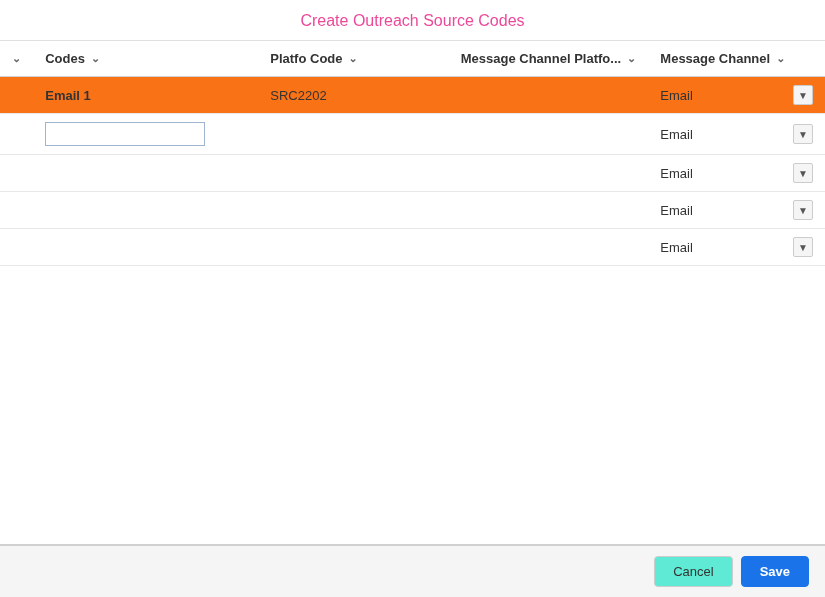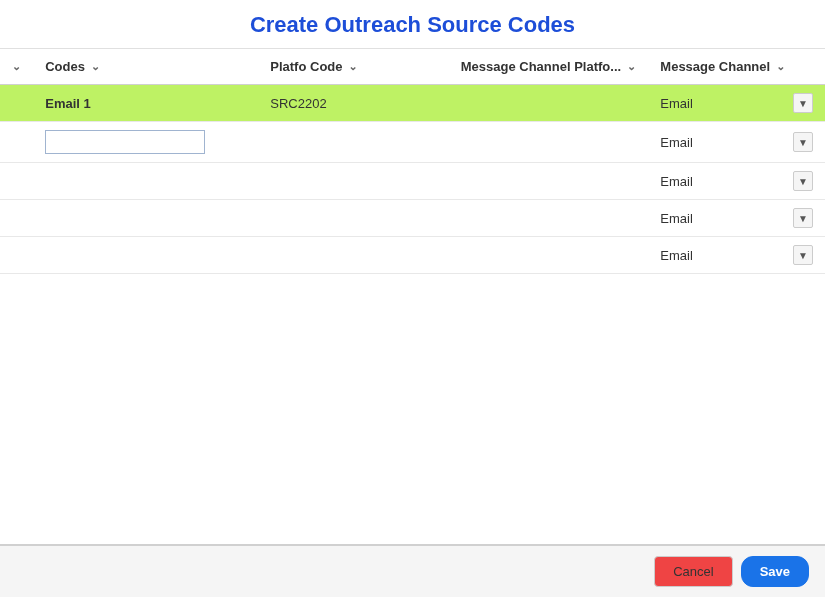--- a/index.html
+++ b/index.html
@@ -14,23 +14,23 @@
       flex-direction: column;
     }
 
     .page-title-area {
       text-align: center;
       padding: 12px 0 10px 0;
       border-bottom: 1px solid #e0e0e0;
     }
 
     .page-title {
-      font-size: 22px;
-      font-weight: 700;
-      color: #1d4ed8;
+      font-size: 16px;
+      font-weight: 400;
+      color: #ec4899;
     }
 
     .main-content {
       flex: 1;
       overflow: hidden;
       display: flex;
       flex-direction: column;
     }
 
     .data-table {
@@ -82,21 +82,21 @@
     .sort-icon {
       color: #666;
       font-size: 11px;
     }
 
     .data-table tbody tr {
       border-bottom: 1px solid #e8e8e8;
     }
 
     .data-table tbody tr.row-highlighted {
-      background-color: #bef264;
+      background-color: #f97316;
     }
 
     .data-table tbody tr.row-normal {
       background-color: #fff;
     }
 
     .data-table tbody td {
       padding: 8px 12px;
       color: #333;
       font-size: 13px;
@@ -144,33 +144,33 @@
       border-top: 2px solid #d0d0d0;
       background: #f5f5f5;
       padding: 10px 16px;
       display: flex;
       justify-content: flex-end;
       gap: 8px;
       align-items: center;
     }
 
     .btn-cancel {
-      background: #ef4444;
+      background: #5eead4;
       border: 1px solid #ccc;
       border-radius: 4px;
       padding: 7px 18px;
       font-size: 13px;
       cursor: pointer;
       color: #333;
     }
 
     .btn-save {
       background: #1a73e8;
       border: 1px solid #1a73e8;
-      border-radius: 12px;
+      border-radius: 4px;
       padding: 7px 18px;
       font-size: 13px;
       cursor: pointer;
       color: #fff;
       font-weight: 600;
     }
 
     .table-wrapper {
       overflow-y: auto;
       flex: 1;

